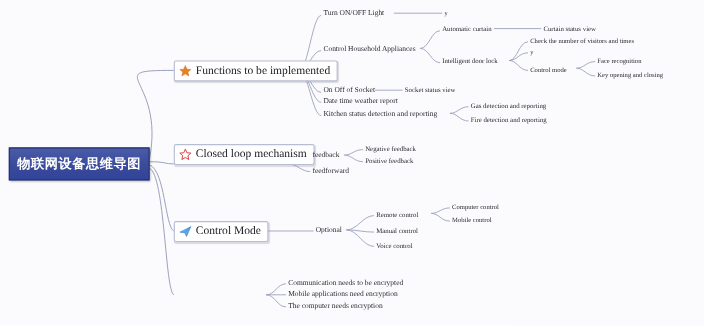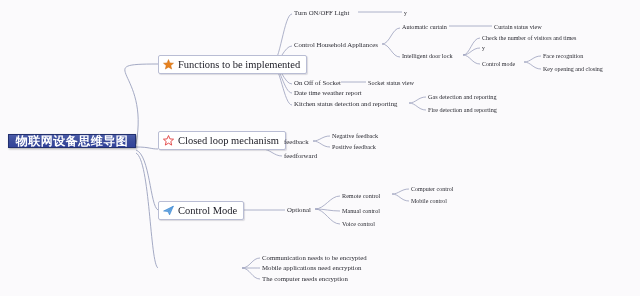--- a/index.html
+++ b/index.html
@@ -21,21 +21,21 @@
     width: 640px; height: 296px;
     pointer-events: none;
   }
 
   
   .root-node {
     position: absolute;
     left: 8px;
     top: 134px;
     width: 128px;
-    height: 14px;
+    height: 30px;
     background: linear-gradient(to bottom, #4a5ba8 0%, #3b4c9b 50%, #32439a 100%);
     background-color: #3f51a5;
     border: 1px solid #22306f;
     box-shadow: 1px 1px 2px rgba(0,0,0,0.35);
     display: flex;
     align-items: center;
     justify-content: center;
     box-sizing: border-box;
   }
   .root-label {

